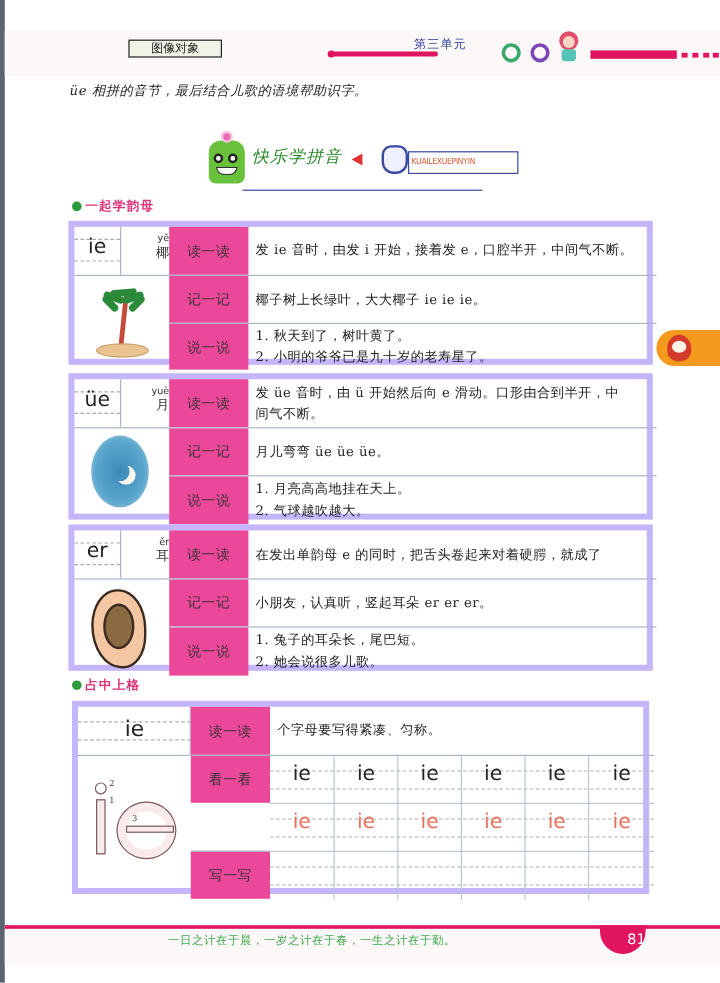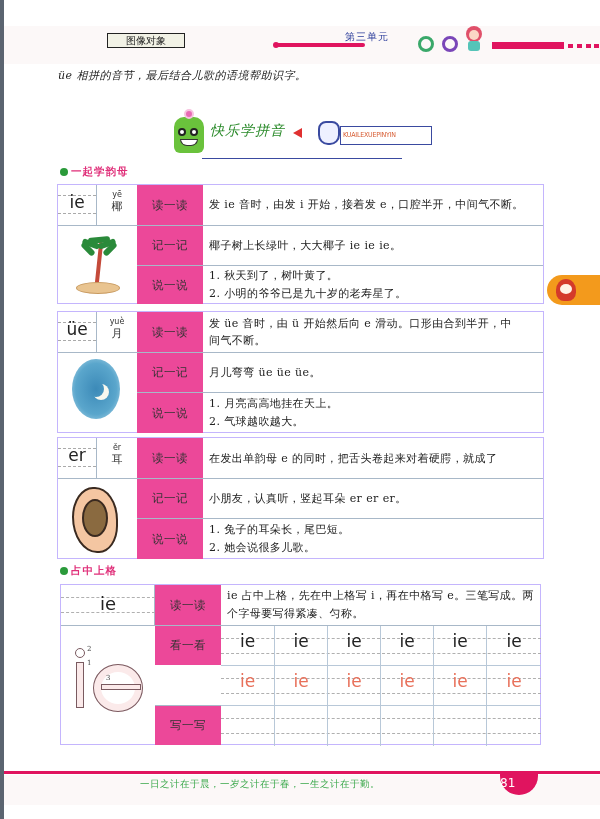--- a/index.html
+++ b/index.html
@@ -29,27 +29,27 @@
   .monster .flower { position: absolute; left: 10px; top: -8px; width: 10px; height: 10px; border-radius: 50%; background: #e86bb5; border: 2px solid #f7c3e0; }
   .banner-title { position: absolute; left: 42px; top: 11px; font-family: "DejaVu Sans", sans-serif; font-size: 14px; font-weight: normal; font-style: italic; color: #2a8a2a; letter-spacing: 1px; }
   .arrow { position: absolute; left: 125px; top: 17px; width: 0; height: 0; border-top: 5px solid transparent; border-bottom: 5px solid transparent; border-right: 9px solid #e03030; }
   .hand { position: absolute; left: 150px; top: 10px; width: 22px; height: 24px; border: 2px solid #3a4aa0; border-radius: 8px 8px 10px 10px; background: #eef0ff; }
   .banner-line { position: absolute; left: 34px; top: 49px; width: 200px; height: 1px; background: #3a4aa0; }
   .banner-box { position: absolute; left: 172px; top: 15px; width: 92px; height: 19px; border: 1px solid #3a4aa0; font-family: "DejaVu Sans Condensed", "DejaVu Sans", sans-serif; font-size: 7px; color: #d65a30; line-height: 17px; padding-left: 2px; letter-spacing: -0.2px; }
   
   .section-head { position: absolute; left: 60px; font-family: "DejaVu Sans", sans-serif; font-size: 10.5px; color: #e0307a; font-weight: bold; letter-spacing: 1px; display: flex; align-items: center; }
   .section-head .dot { width: 8px; height: 8px; border-radius: 50%; background: #2a9a3a; margin-right: 3px; }
   
-  .tbl { position: absolute; left: 57px; width: 487px; border: 1px solid #c4b5fd; background: #fff; }
+  .tbl { position: absolute; left: 57px; width: 487px; border: 5px solid #c4b5fd; background: #fff; }
   .row { position: absolute; left: 0; width: 485px; border-top: 1px solid #a8b8c8; }
   .row.first { border-top: none; }
   .letter-cell { position: absolute; left: 0; top: 0; width: 39px; height: 100%; border-right: 1px solid #a8b8c8; }
   .letter-cell .guide { position: absolute; left: 0; width: 100%; height: 0; border-top: 1px dashed #aaa; }
   .letter-cell .txt { position: absolute; left: 0; width: 100%; text-align: center; font-family: "DejaVu Sans", sans-serif; font-size: 17px; color: #222; }
-  .pinyin-cell { position: absolute; left: 39px; top: 0; width: 40px; height: 100%; text-align: center; }
+  .pinyin-cell { position: absolute; left: 39px; top: 0; width: 40px; height: 100%; text-align: right; }
   .pinyin-cell .py { font-family: "DejaVu Sans", sans-serif; font-size: 8px; color: #333; margin-top: 5px; line-height: 10px; }
   .pinyin-cell .hz { font-size: 11px; color: #333; line-height: 13px; }
   .img-cell { position: absolute; left: 0; width: 79px; }
   .label-cell { position: absolute; left: 79px; width: 66px; background: #ec4899; display: flex; align-items: center; justify-content: center; font-size: 11.5px; color: #333; letter-spacing: 0.5px; }
   .content-cell { position: absolute; left: 145px; right: 0; display: flex; align-items: center; padding-left: 6px; padding-right: 4px; font-size: 11px; color: #222; line-height: 18px; letter-spacing: 0.4px; }
   .content-cell .lines { display: block; }
   
   .palm { position: absolute; left: 18px; top: 8px; width: 44px; height: 62px; }
   .palm .trunk { position: absolute; left: 21px; top: 8px; width: 4px; height: 42px; background: #c44a3a; transform: rotate(6deg); border-radius: 2px; }
   .palm .leaf { position: absolute; height: 6px; background: #2a8a3a; border-radius: 6px; top: 7px; }
@@ -63,21 +63,21 @@
   
   .w-letter { position: absolute; left: 0; top: 0; width: 94px; text-align: center; font-family: "DejaVu Sans", sans-serif; font-size: 18px; color: #222; }
   .guide-line { position: absolute; height: 0; border-top: 1px dashed #b0b0b0; }
   .grid-cell { position: absolute; border-left: 1px solid #b8c8d8; }
   .grid-txt { position: absolute; width: 100%; text-align: center; font-family: "DejaVu Sans", sans-serif; font-size: 17px; }
   .trace-e { position: absolute; left: 14px; top: 22px; width: 72px; height: 80px; }
   
   .footer-band { position: absolute; left: 4px; top: 775px; width: 596px; height: 30px; background: #fcf8f8; }
   .footer-line { position: absolute; left: 4px; top: 771px; width: 596px; height: 3px; background: #e0145f; }
   .footer-quote { position: absolute; left: 140px; top: 778px; font-family: "DejaVu Sans", sans-serif; font-size: 9.5px; color: #3aa84a; letter-spacing: 0.5px; }
-  .page-num { position: absolute; left: 500px; top: 771px; width: 38px; height: 24px; border-radius: 0 0 19px 19px; background: #e0145f; color: #fff; font-family: "DejaVu Sans", sans-serif; font-size: 12px; text-align: left; line-height: 24px; }
+  .page-num { position: absolute; left: 500px; top: 771px; width: 38px; height: 24px; border-radius: 0 0 19px 19px; background: #e0145f; color: #fff; font-family: "DejaVu Sans", sans-serif; font-size: 12px; text-align: right; line-height: 24px; }
   .side-tab { position: absolute; left: 547px; top: 275px; width: 53px; height: 30px; background: #f39a1c; border-radius: 15px 0 0 15px; }
   .side-tab .fox { position: absolute; left: 9px; top: 4px; width: 20px; height: 22px; border-radius: 50% 50% 40% 40%; background: #d43a2a; }
   .side-tab .fox-face { position: absolute; left: 4px; top: 5px; width: 12px; height: 10px; border-radius: 50%; background: #fff3e6; }
 </style>
 </head>
 <body>
 
 <div class="left-edge"></div>
 
 <div class="header-band"></div>
@@ -252,21 +252,20 @@
 <div class="tbl" style="left:60px;width:481px;top:584px;height:161px">
 
   <div style="position:absolute;left:0;top:0;width:94px;height:40px;border-right:1px solid #a8b8c8">
     <div class="guide-line" style="left:0;top:12px;width:94px"></div>
     <div class="guide-line" style="left:0;top:27px;width:94px"></div>
     <div class="w-letter" style="top:8px">ie</div>
   </div>
   <div class="label-cell" style="left:94px;top:0;width:66px;height:40px">读一读</div>
   <div class="content-cell" style="left:160px;top:0;height:40px;line-height:18px">
     <span class="lines">
-        <span style="display:block">ie 占中上格，先在中上格写 i，再在中格写 e。三笔写成。两</span>
         <span style="display:block">个字母要写得紧凑、匀称。</span>
       </span>
   </div>
 
   <div style="position:absolute;left:0;top:40px;width:94px;height:120px;border-top:1px solid #a8b8c8">
     <div class="trace-e">
       <div style="position:absolute;left:0;top:0;width:10px;height:10px;border-radius:50%;border:1px solid #7a5a60;background:#fff"></div>
       <div style="position:absolute;left:12px;top:-3px;font-size:7px;color:#444">2</div>
       <div style="position:absolute;left:1px;top:14px;width:8px;height:46px;border:1px solid #7a5a60;background:#fbeaea"></div>
       <div style="position:absolute;left:12px;top:11px;font-size:7px;color:#444">1</div>

